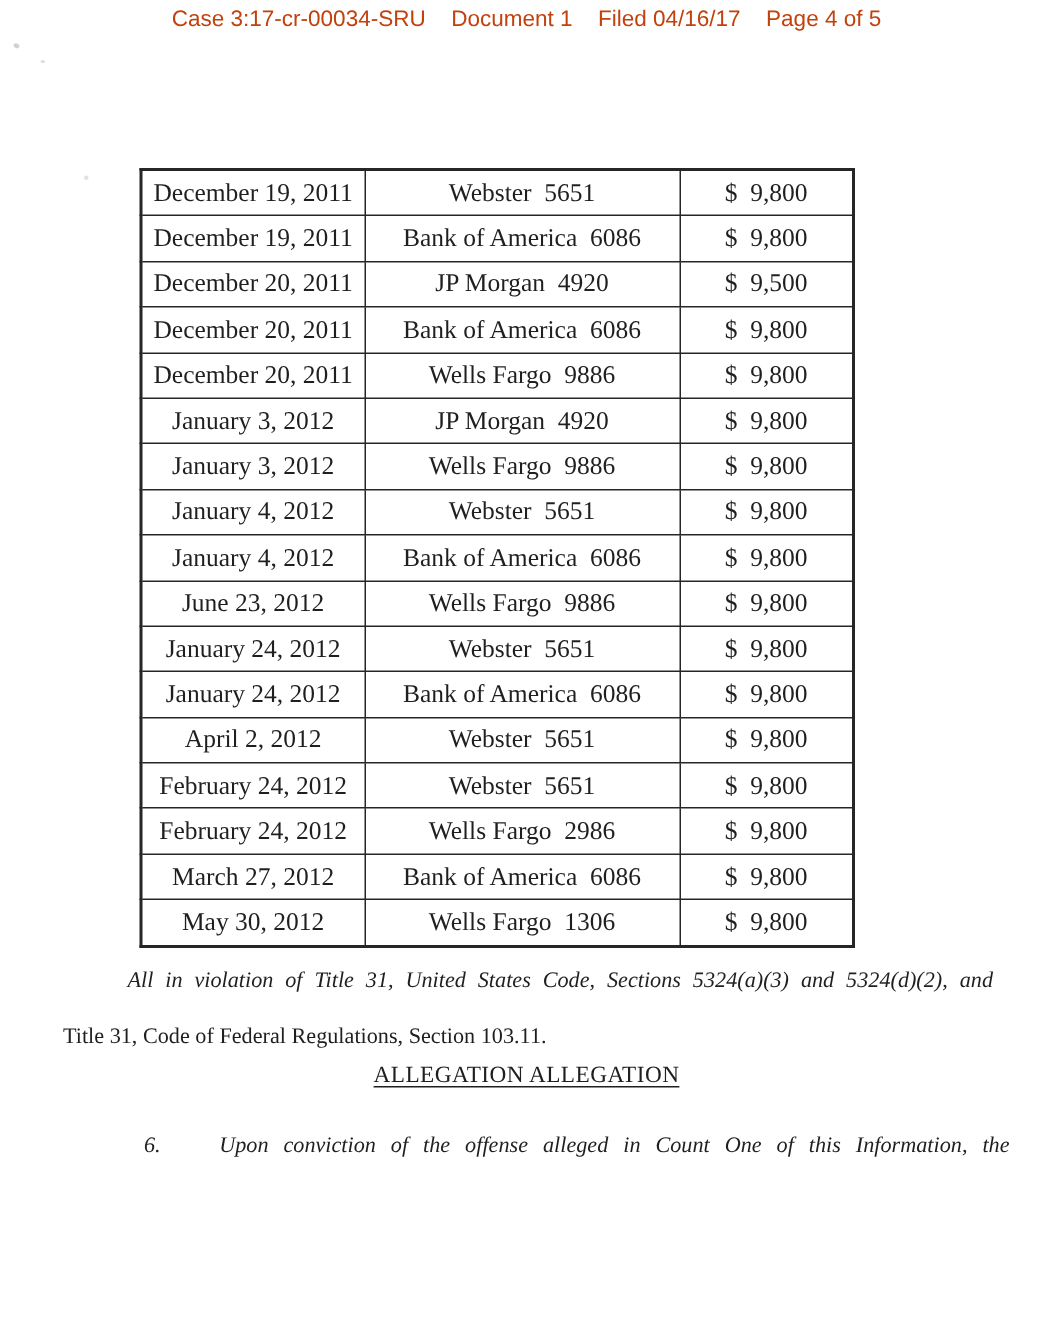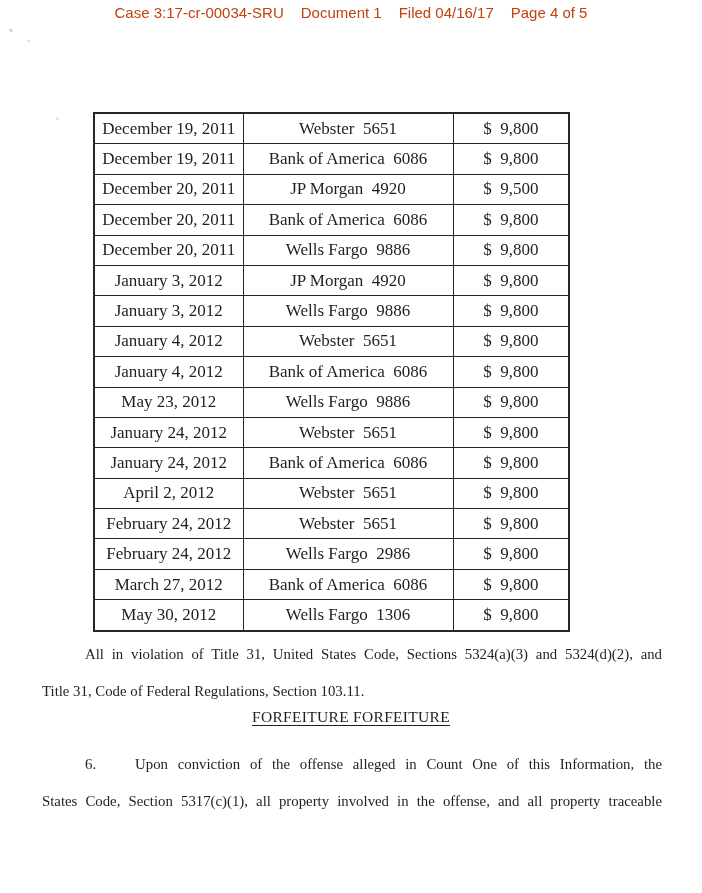--- a/index.html
+++ b/index.html
@@ -69,26 +69,26 @@
     width: 620px;
     font-size: 14.8px;
   }
   .para .line {
     line-height: 37px;
     height: 37px;
     text-align: justify;
     white-space: normal;
     overflow: visible;
   }
-  .para .line.j   { text-align-last: justify; }
+  .para .line.j   { text-align-last: justify; font-style: italic; }
   .para .line.ind { text-indent: 43px; }
   .tab-gap { display: inline-block; width: 39px; }
 
   .para-violation { top: 636px; }
-  .para-forfeit   { top: 746px; }
+  .para-forfeit   { top: 746px; margin-left: 11px; }
 
   .section-heading {
     position: absolute;
     top: 708px;
     left: 0;
     width: 702px;
     text-align: center;
     font-size: 15.5px;
     letter-spacing: 0.3px;
   }
@@ -160,21 +160,21 @@
           <td>January 4, 2012</td>
           <td>Webster  5651</td>
           <td>$  9,800</td>
         </tr>
         <tr>
           <td>January 4, 2012</td>
           <td>Bank of America  6086</td>
           <td>$  9,800</td>
         </tr>
         <tr>
-          <td>May 23, 2012</td>
+          <td>June 23, 2012</td>
           <td>Wells Fargo  9886</td>
           <td>$  9,800</td>
         </tr>
         <tr>
           <td>January 24, 2012</td>
           <td>Webster  5651</td>
           <td>$  9,800</td>
         </tr>
         <tr>
           <td>January 24, 2012</td>
@@ -208,21 +208,20 @@
         </tr>
       </tbody>
   </table>
 
   <div class="para para-violation">
     <div class="line j ind">All in violation of Title 31, United States Code, Sections 5324(a)(3) and 5324(d)(2), and</div>
     <div class="line">Title 31, Code of Federal Regulations, Section 103.11.</div>
   </div>
 
   <div class="section-heading">
-    <span class="u">FORFEITURE FORFEITURE</span>
+    <span class="u">ALLEGATION ALLEGATION</span>
   </div>
 
   <div class="para para-forfeit">
     <div class="line j ind"><span>6.</span><span class="tab-gap"></span><span>Upon conviction of the offense alleged in Count One of this Information, the</span></div>
-    <div class="line j">States Code, Section 5317(c)(1), all property involved in the offense, and all property traceable</div>
   </div>
 
 </div>
 
 </body></html>

